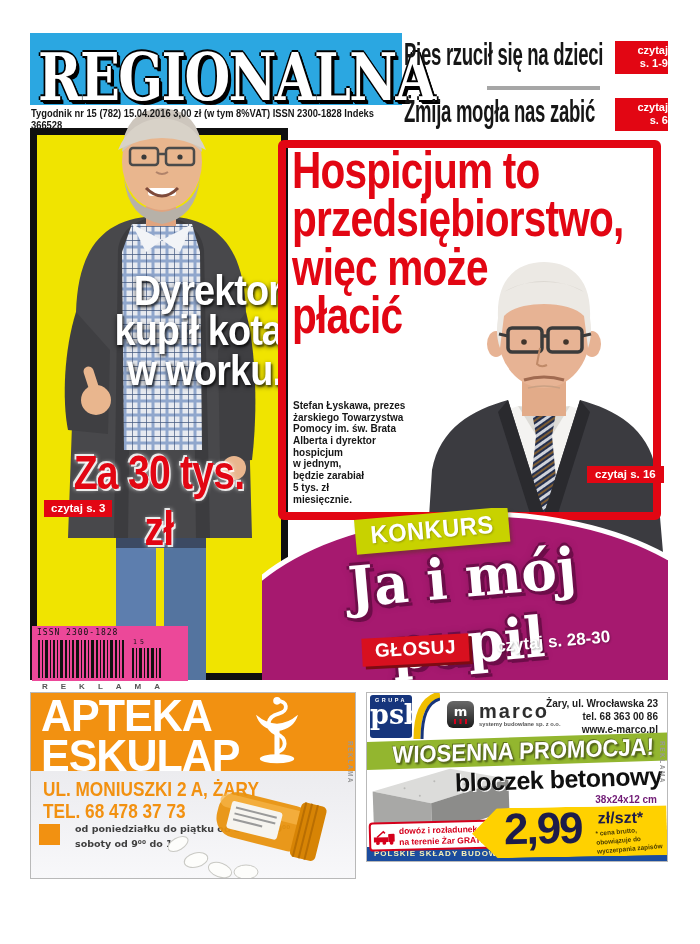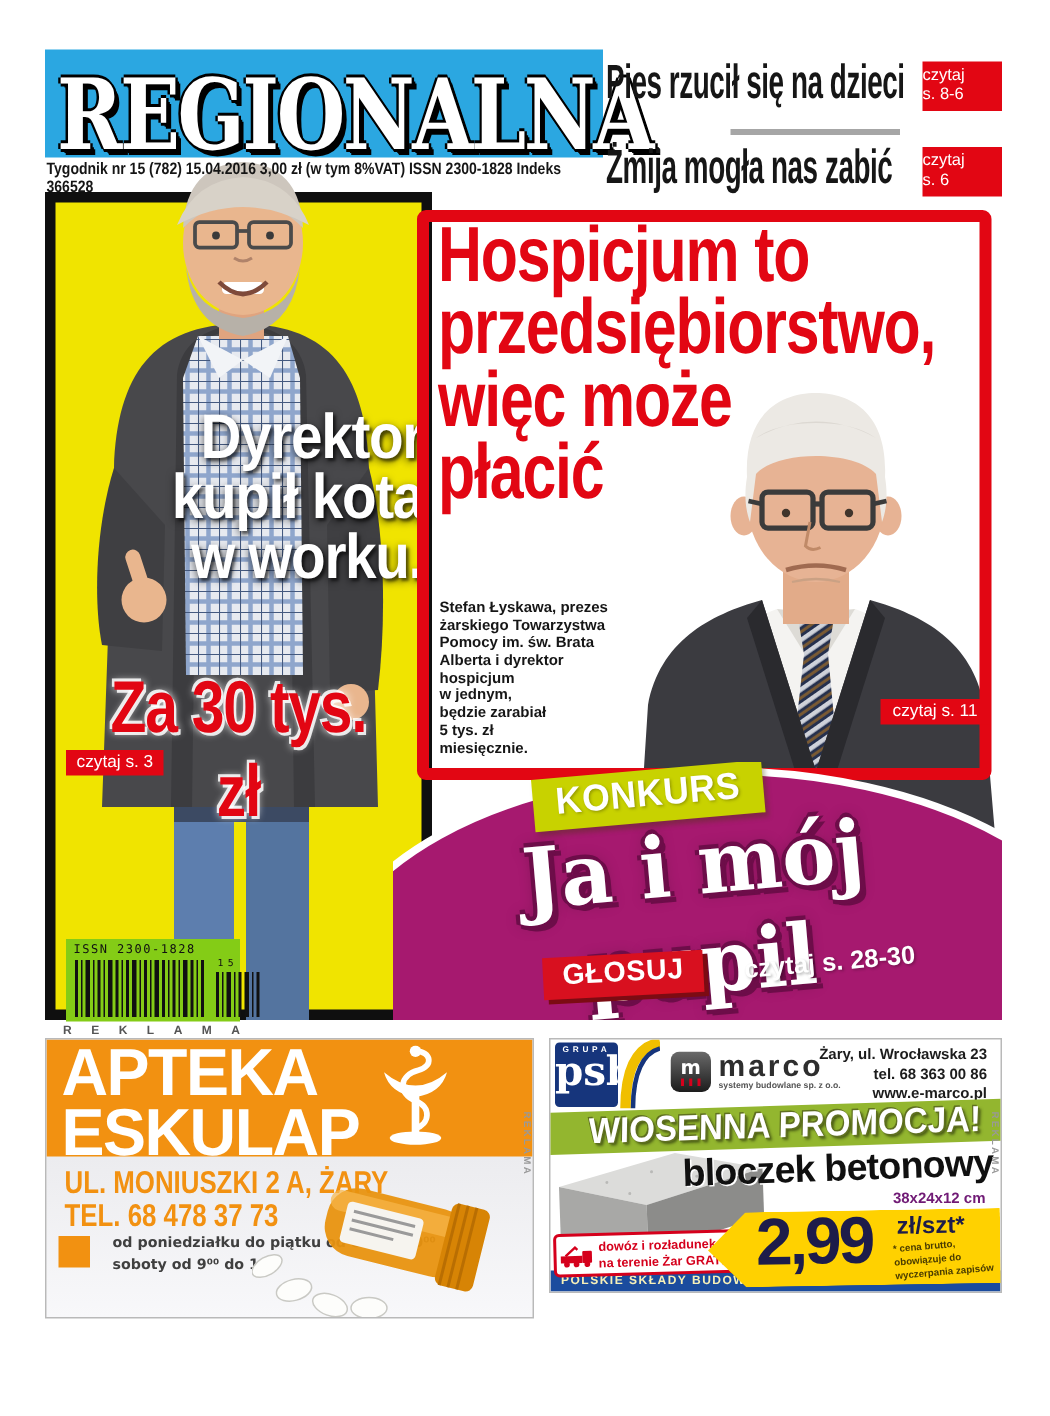--- a/index.html
+++ b/index.html
@@ -14,40 +14,40 @@
     font-size:64px;color:#fff;letter-spacing:-2px;transform:scale(.82,1.02);transform-origin:left top;
     text-shadow:-2px 0 0 #000,2px 0 0 #000,0 -2px 0 #000,0 2px 0 #000,3px 3px 0 #000,4px 4px 0 #000;}
   #issue-line{left:31px;top:107px;width:420px;font-size:11px;font-weight:bold;color:#151515;
     transform:scaleX(.85);transform-origin:left top;z-index:3;}
 
   
   .top-headline{font-size:32px;font-weight:bold;color:#161616;letter-spacing:-.5px;
     transform:scaleX(.58);transform-origin:left top;white-space:nowrap;z-index:2;}
   #headline1{left:404px;top:36px;}
   #headline2{left:404px;top:93px;}
-  .badge-red{background:#e20613;color:#fff;font-weight:normal;text-align:left;z-index:3;}
+  .badge-red{background:#e20613;color:#fff;font-weight:bold;text-align:right;z-index:3;}
   #badge1{left:615px;top:41px;width:53px;font-size:11px;line-height:1.2;padding:3px 0 4px;}
   #badge2{left:615px;top:98px;width:53px;font-size:11px;line-height:1.2;padding:3px 0 4px;}
   #headline-divider{left:487px;top:86px;width:113px;height:4px;background:#a6a6a6;z-index:2;}
 
   
   #left-frame{left:30px;top:128px;width:258px;height:552px;background:#f0e400;
     border:7px solid #0f0f0f;box-sizing:border-box;z-index:1;}
   #left-man{left:34px;top:100px;width:250px;height:580px;z-index:2;}
   #left-headline{left:38px;top:271px;width:244px;text-align:right;font-size:42px;font-weight:bold;
     color:#fff;line-height:.95;letter-spacing:-1px;transform:scaleX(.9);transform-origin:right top;
     text-shadow:0 2px 6px rgba(0,0,0,.65),2px 2px 2px rgba(0,0,0,.5);z-index:3;}
   #left-subhead{left:30px;top:444px;width:258px;text-align:center;font-size:49px;font-weight:bold;
     color:#e20613;letter-spacing:-1px;transform:scaleX(.8);transform-origin:center top;
     text-shadow:0 0 6px #fff,2px 2px 0 rgba(255,255,255,.85),-2px -2px 0 rgba(255,255,255,.85);z-index:3;}
   #left-badge{left:44px;top:500px;font-size:11.5px;padding:2px 7px 3px;z-index:3;}
   #left-body{left:44px;top:524px;width:240px;font-size:15.5px;font-weight:bold;color:#0c0c0c;
     line-height:1.18;z-index:3;
     text-shadow:1px 0 0 #fff,-1px 0 0 #fff,0 1px 0 #fff,0 -1px 0 #fff,1px 1px 0 #fff,-1px -1px 0 #fff;}
-  #barcode-box{left:44px;top:626px;width:116px;height:55px;background:#84cc16;z-index:4;}
+  #barcode-box{left:32px;top:626px;width:156px;height:55px;background:#ec4899;z-index:4;}
   #barcode-issn{left:5px;top:2px;font-family:"DejaVu Sans Mono",monospace;font-size:8px;
     letter-spacing:1px;color:#111;}
   #barcode-number{left:101px;top:12px;font-size:6.5px;letter-spacing:3px;color:#111;font-family:"DejaVu Sans Mono",monospace;}
   #barcode-svg{left:4px;top:14px;}
 
   
   #right-man{left:420px;top:252px;width:248px;height:312px;z-index:4;}
   #red-box{left:278px;top:140px;width:383px;height:380px;border:8px solid #e20613;
     border-radius:6px;box-sizing:border-box;z-index:5;pointer-events:none;}
   #main-headline{left:292px;top:146px;width:480px;font-size:52px;font-weight:bold;color:#e20613;
@@ -138,21 +138,21 @@
 <div id="page">
 
   <div id="masthead" class="abs">
     <div id="masthead-title" class="abs">REGIONALNA</div>
   </div>
   <div id="issue-line" class="abs">Tygodnik nr 15 (782) 15.04.2016 3,00 zł (w tym 8%VAT) ISSN 2300-1828 Indeks 366528</div>
 
   <div id="headline1" class="abs top-headline">Pies rzucił się na dzieci</div>
   <div id="badge1" class="abs badge-red">
     <div>czytaj</div>
-    <div>s. 8-6</div>
+    <div>s. 1-9</div>
   </div>
   <div id="headline-divider" class="abs"></div>
   <div id="headline2" class="abs top-headline">Żmija mogła nas zabić</div>
   <div id="badge2" class="abs badge-red">
     <div>czytaj</div>
     <div>s. 6</div>
   </div>
 
   <div id="left-frame" class="abs"></div>
 
@@ -291,21 +291,21 @@
 płacić</div>
   <div id="main-body" class="abs preline">Stefan Łyskawa, prezes
 żarskiego Towarzystwa
 Pomocy im. św. Brata
 Alberta i dyrektor
 hospicjum
 w jednym,
 będzie zarabiał
 5 tys. zł
 miesięcznie.</div>
-  <div id="badge11" class="abs badge-red">czytaj s. 11</div>
+  <div id="badge11" class="abs badge-red">czytaj s. 16</div>
 
   <div id="konkurs" class="abs">
     <svg width="406" height="172" viewBox="0 0 406 172">
       <ellipse cx="218" cy="152" rx="264" ry="146" fill="#a6196f" stroke="#fff" stroke-width="5"></ellipse>
     </svg>
     <div id="konkurs-label" class="abs">KONKURS</div>
     <div id="konkurs-title" class="abs">Ja i mój pupil</div>
     <div id="konkurs-vote" class="abs">GŁOSUJ</div>
     <div id="konkurs-read" class="abs">czytaj s. 28-30</div>
   </div>

